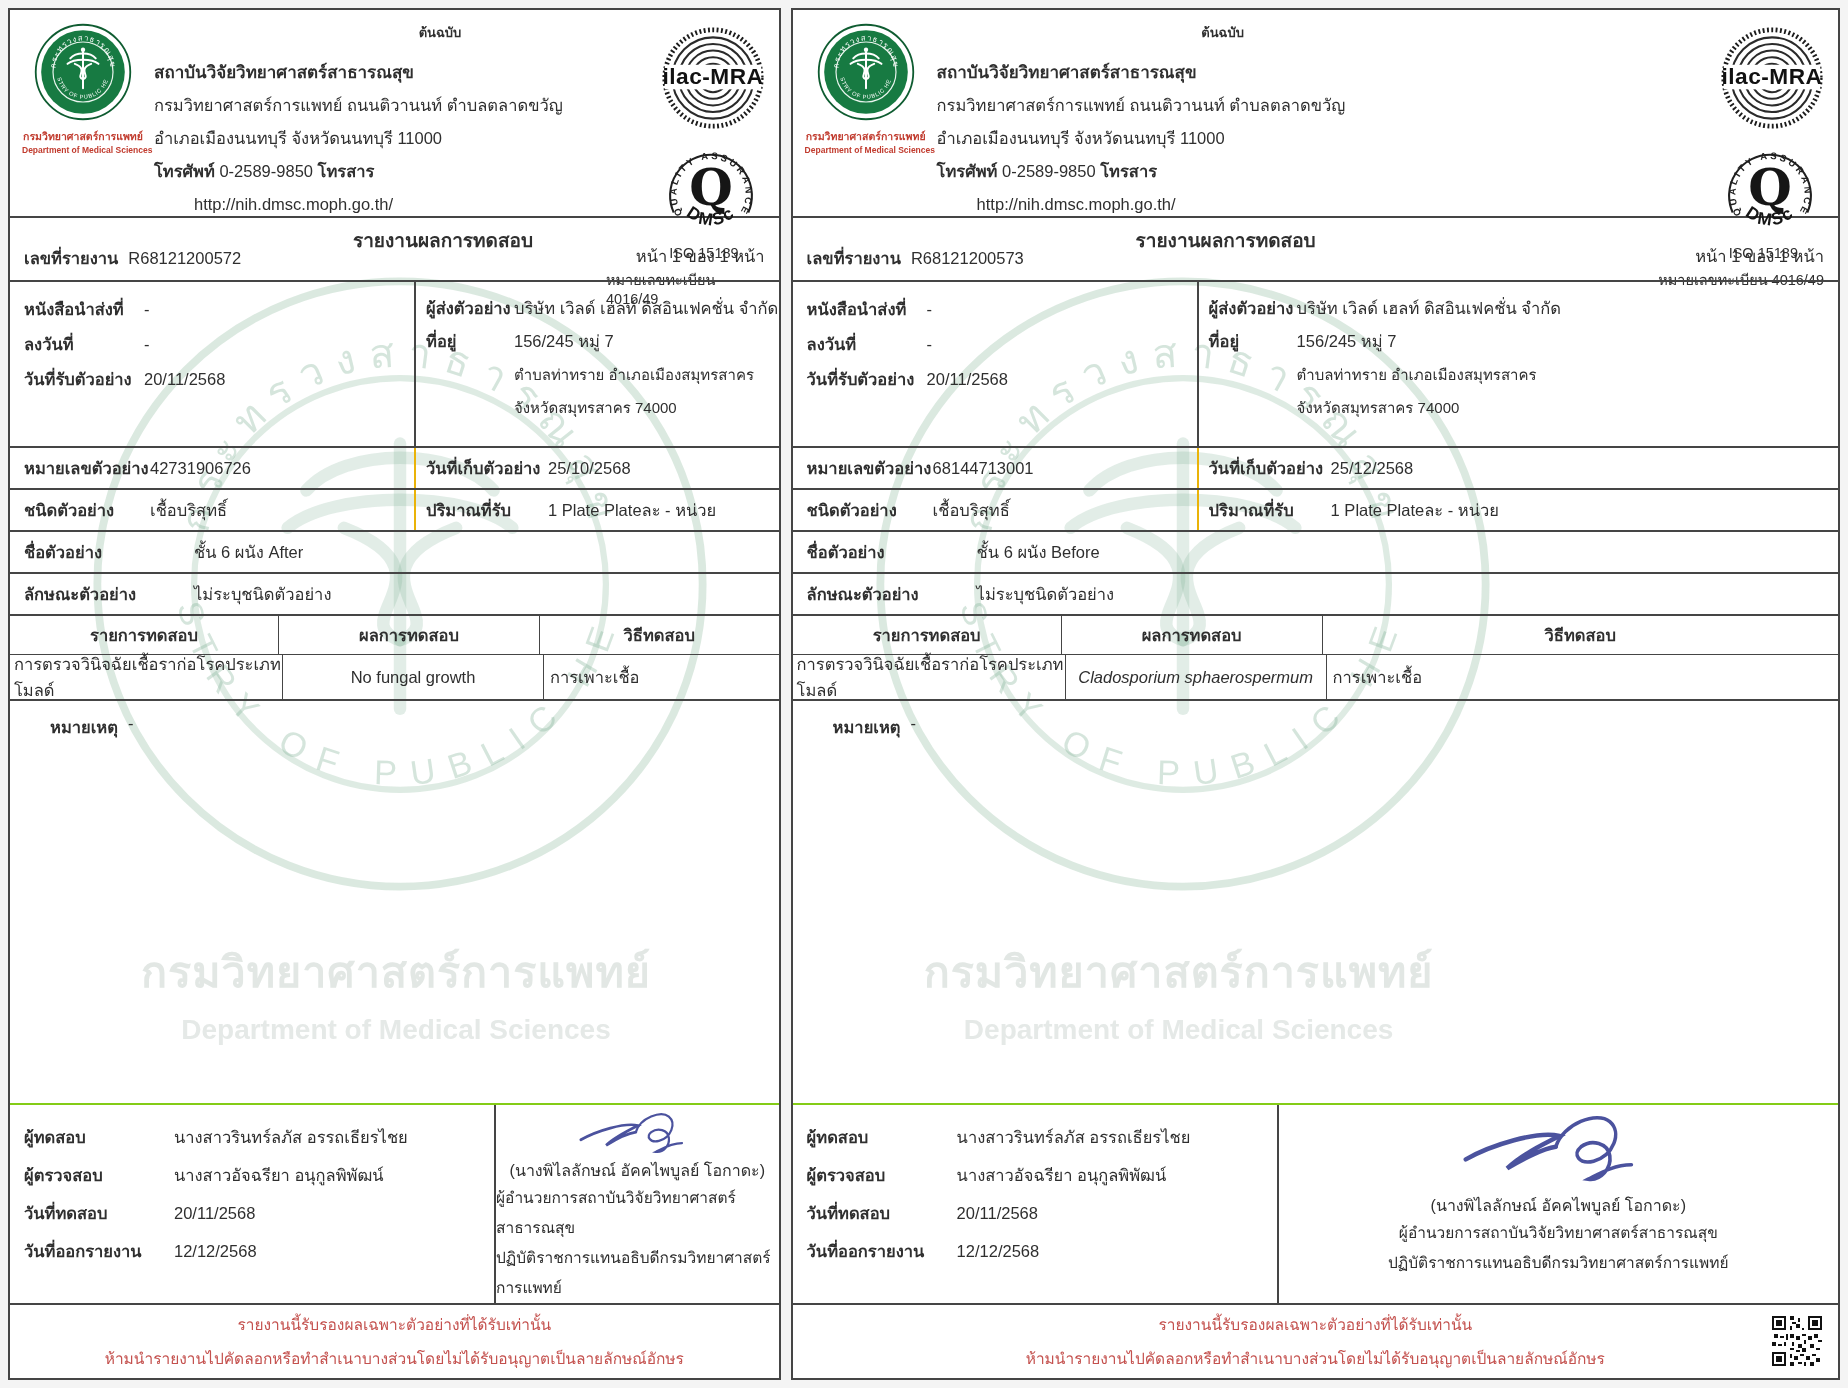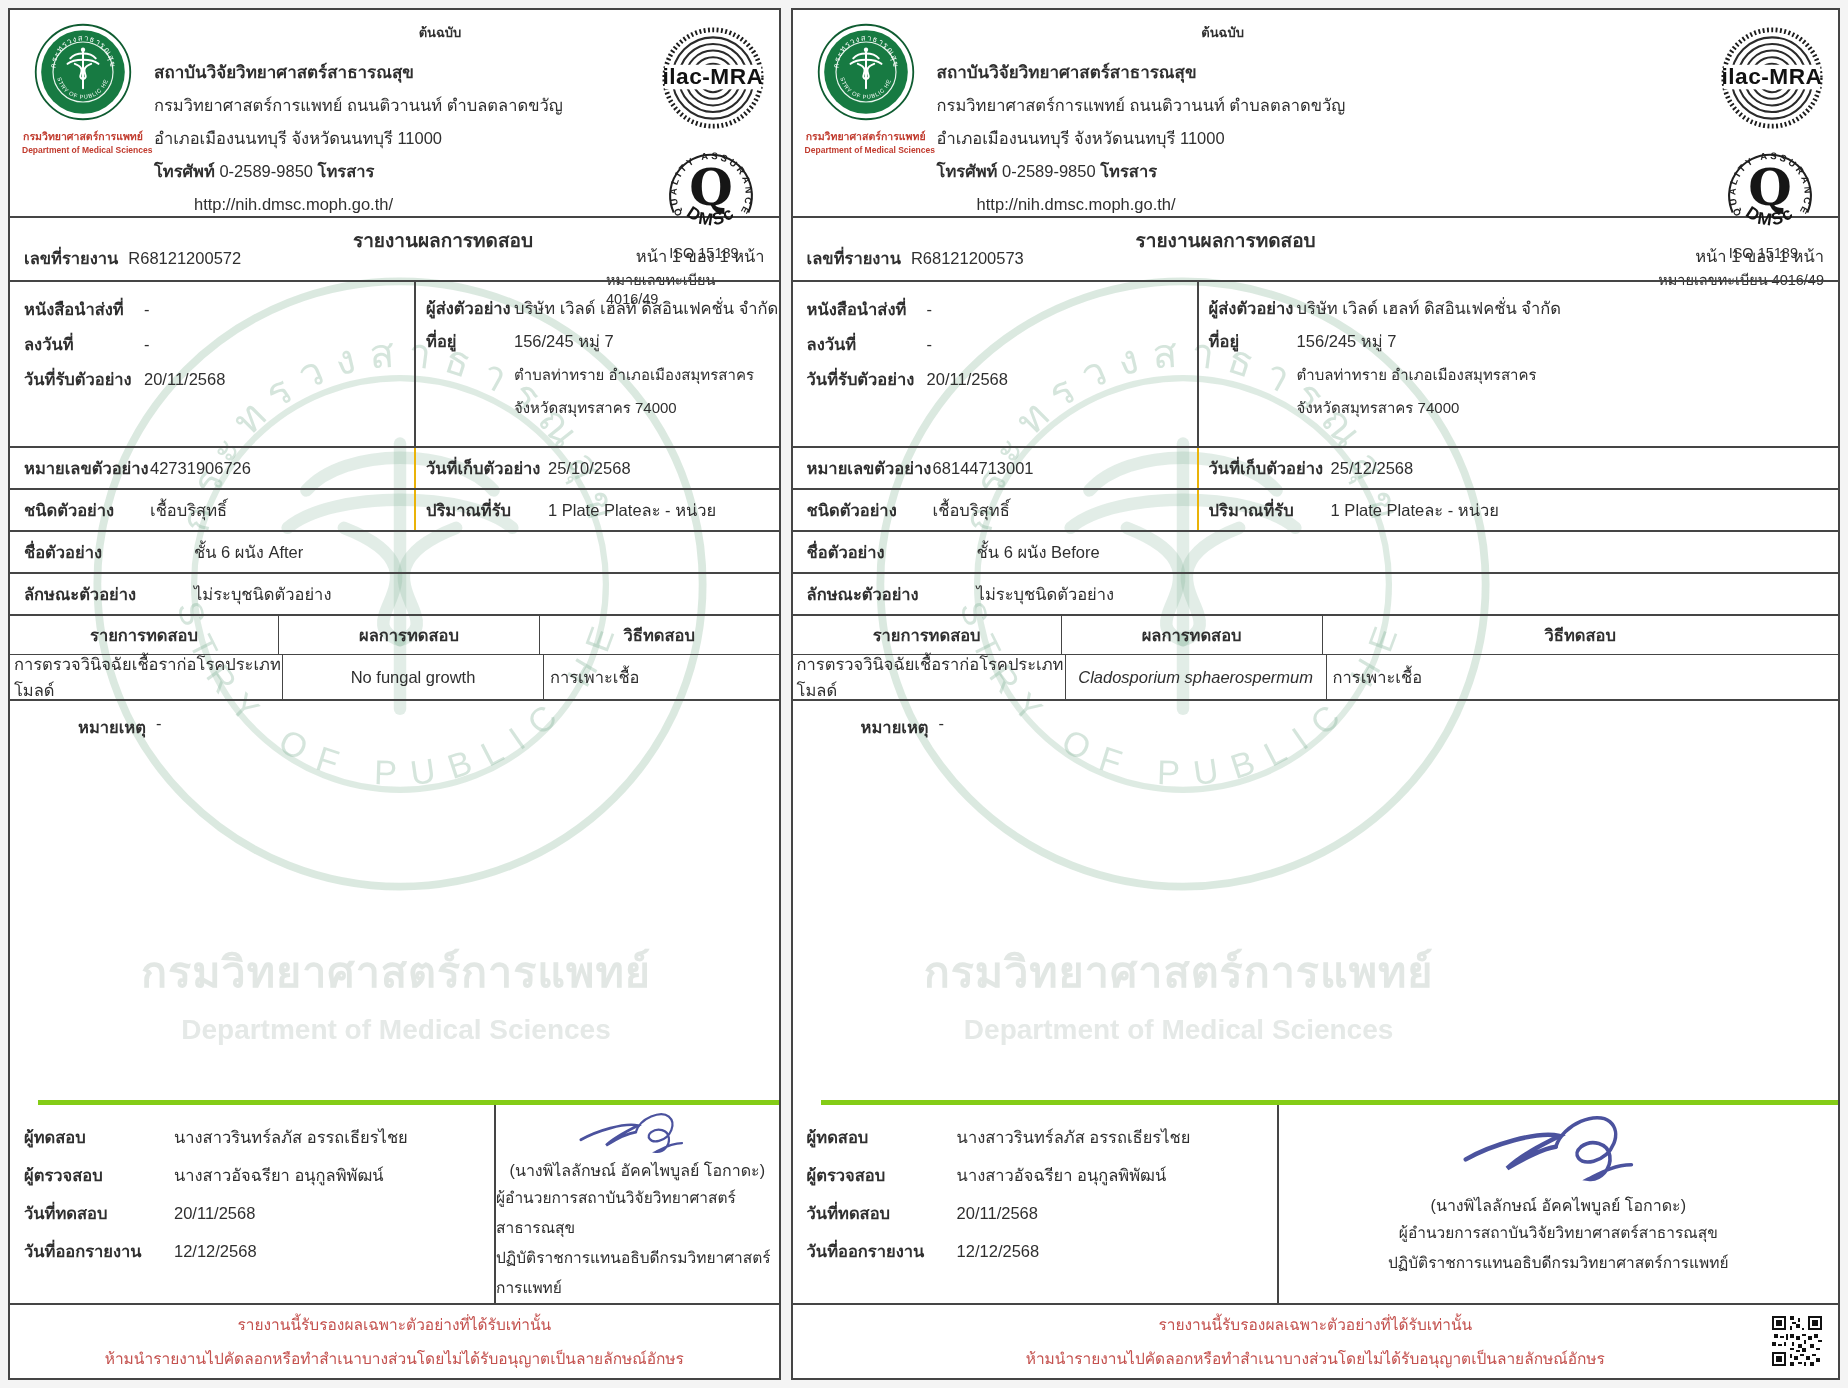--- a/index.html
+++ b/index.html
@@ -67,21 +67,21 @@
   .testrow{height:46px;border-bottom:2px solid #454545;display:flex;font-size:16.5px;}
   .tc1{width:268px;flex:none;display:flex;align-items:center;}
   .tc2{width:260px;flex:none;border-left:1.5px solid #454545;display:flex;align-items:center;justify-content:center;text-align:center;}
   .tc3{flex:1;border-left:1.5px solid #454545;display:flex;align-items:center;}
   .testhead .tc1{justify-content:center;}
   .testhead .tc3{justify-content:center;}
   .testrow .tc1{padding-left:4px;}
   .testrow .tc3{padding-left:6px;}
 
   
-  .remark{height:404px;border-bottom:5px solid #84cc16;padding:13px 0 0 40px;margin-left:28px;}
+  .remark{height:404px;border-bottom:2px solid #84cc16;padding:13px 0 0 40px;}
   .remark .k{width:78px;}
 
   
   .sigrow{height:200px;border-bottom:2px solid #454545;display:flex;}
   .sig-l{width:var(--sigsplit);flex:none;padding:13px 0 0 14px;}
   .sig-l .kv{line-height:38px;}
   .sig-l .k{width:150px;}
   .sig-r{flex:1;border-left:2px solid #454545;display:flex;flex-direction:column;align-items:center;padding-top:4px;}
   .sig-svg{width:215px;height:90px;}
   .signer-name{font-size:16px;margin-top:-6px;}

